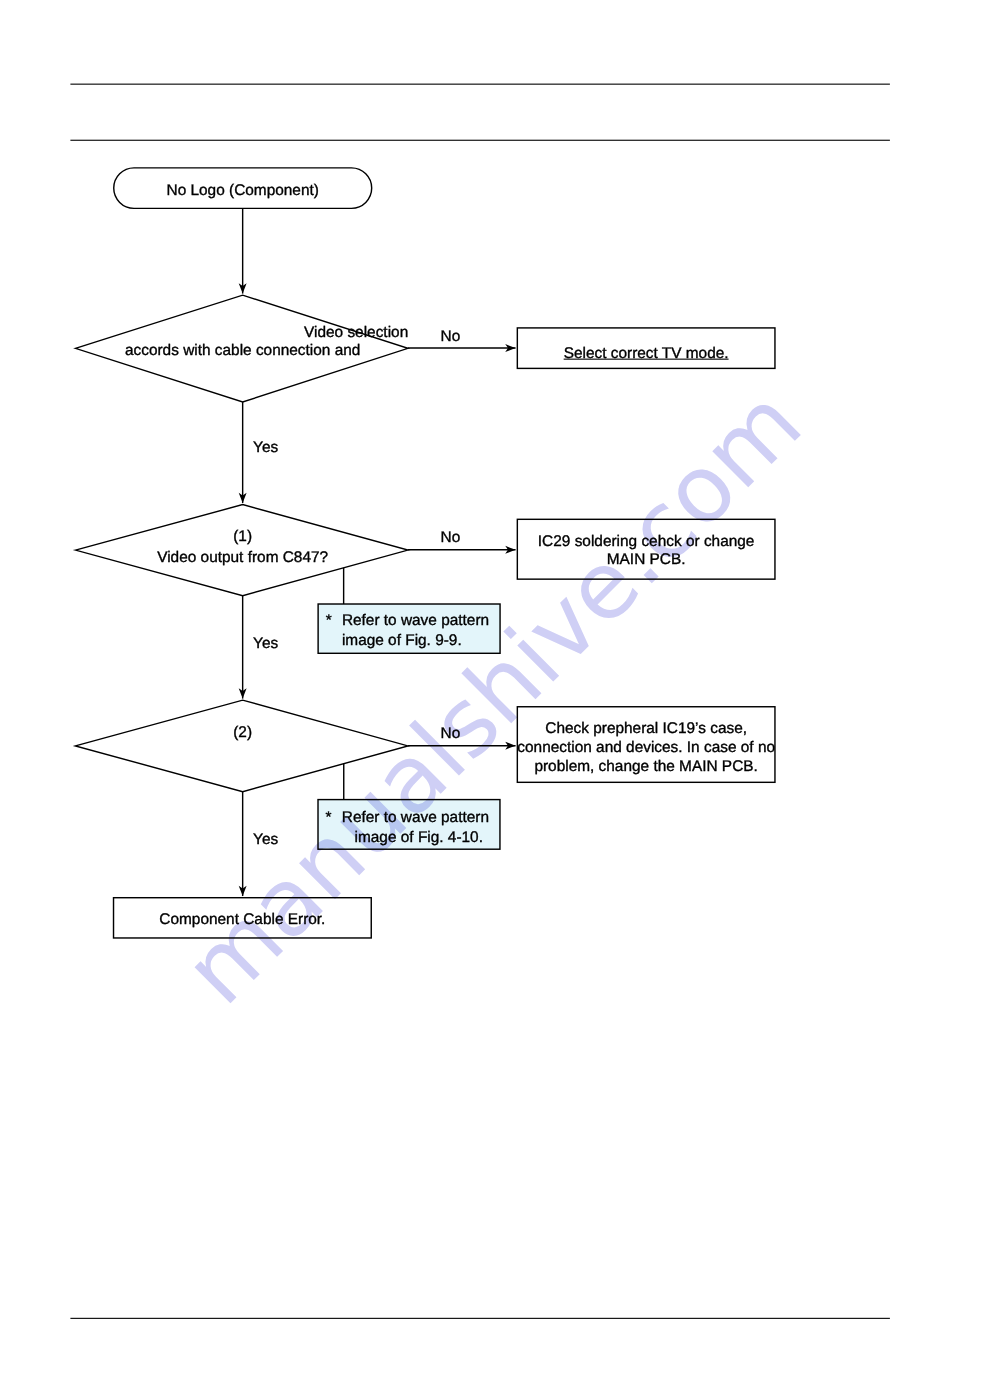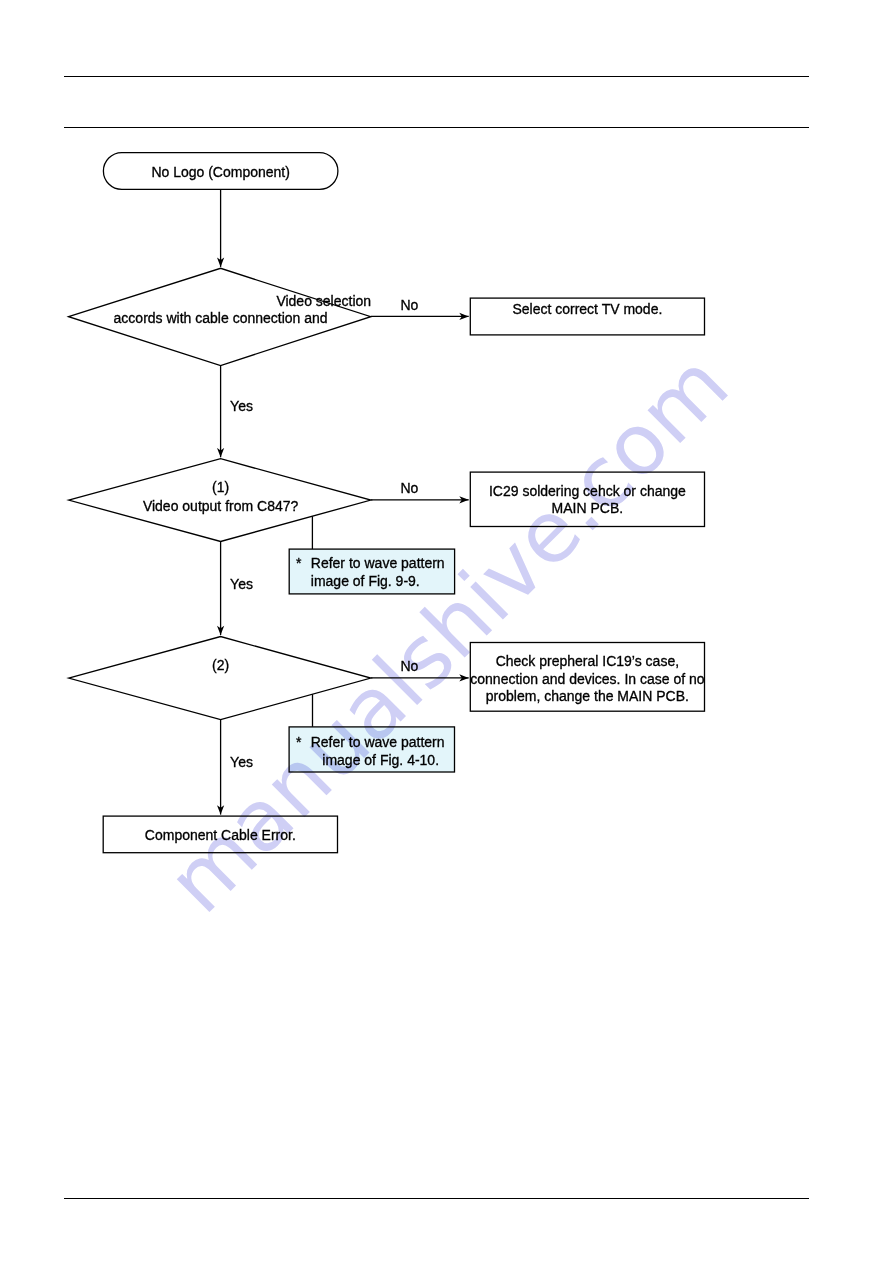--- a/index.html
+++ b/index.html
@@ -52,21 +52,21 @@
       <path d="M220.6,719.7 L220.6,814.6" marker-end="url(#arrowhead)"></path>
       <rect x="103.2" y="816.1" width="234.3" height="36.6"></rect>
     </g>
   </svg>
 
   <div class="lbl" style="left:103.4px;top:164px;width:234.5px;">No Logo (Component)</div>
 
   <div class="lbl" style="left:70.1px;top:293px;width:301px;text-align:right;">Video selection</div>
   <div class="lbl" style="left:70.1px;top:310px;width:301px;">accords with cable connection and</div>
 
-  <div class="lbl" style="left:470.3px;top:301px;width:234.2px;">Select correct TV mode.</div>
+  <div class="lbl" style="left:470.3px;top:312px;width:234.2px;text-decoration:underline;">Select correct TV mode.</div>
 
   <div class="lbl" style="left:70.1px;top:479px;width:301px;">(1)</div>
   <div class="lbl" style="left:70.1px;top:498px;width:301px;">Video output from C847?</div>
 
   <div class="lbl" style="left:470.3px;top:483px;width:234.2px;">IC29 soldering cehck or change</div>
   <div class="lbl" style="left:470.3px;top:500px;width:234.2px;">MAIN PCB.</div>
 
   <div class="lbl" style="left:296.1px;top:555px;width:10px;text-align:left;">*</div>
   <div class="lbl" style="left:310.8px;top:555px;width:140px;text-align:left;">Refer to wave pattern</div>
   <div class="lbl" style="left:310.8px;top:573px;width:140px;text-align:left;">image of Fig. 9-9.</div>

